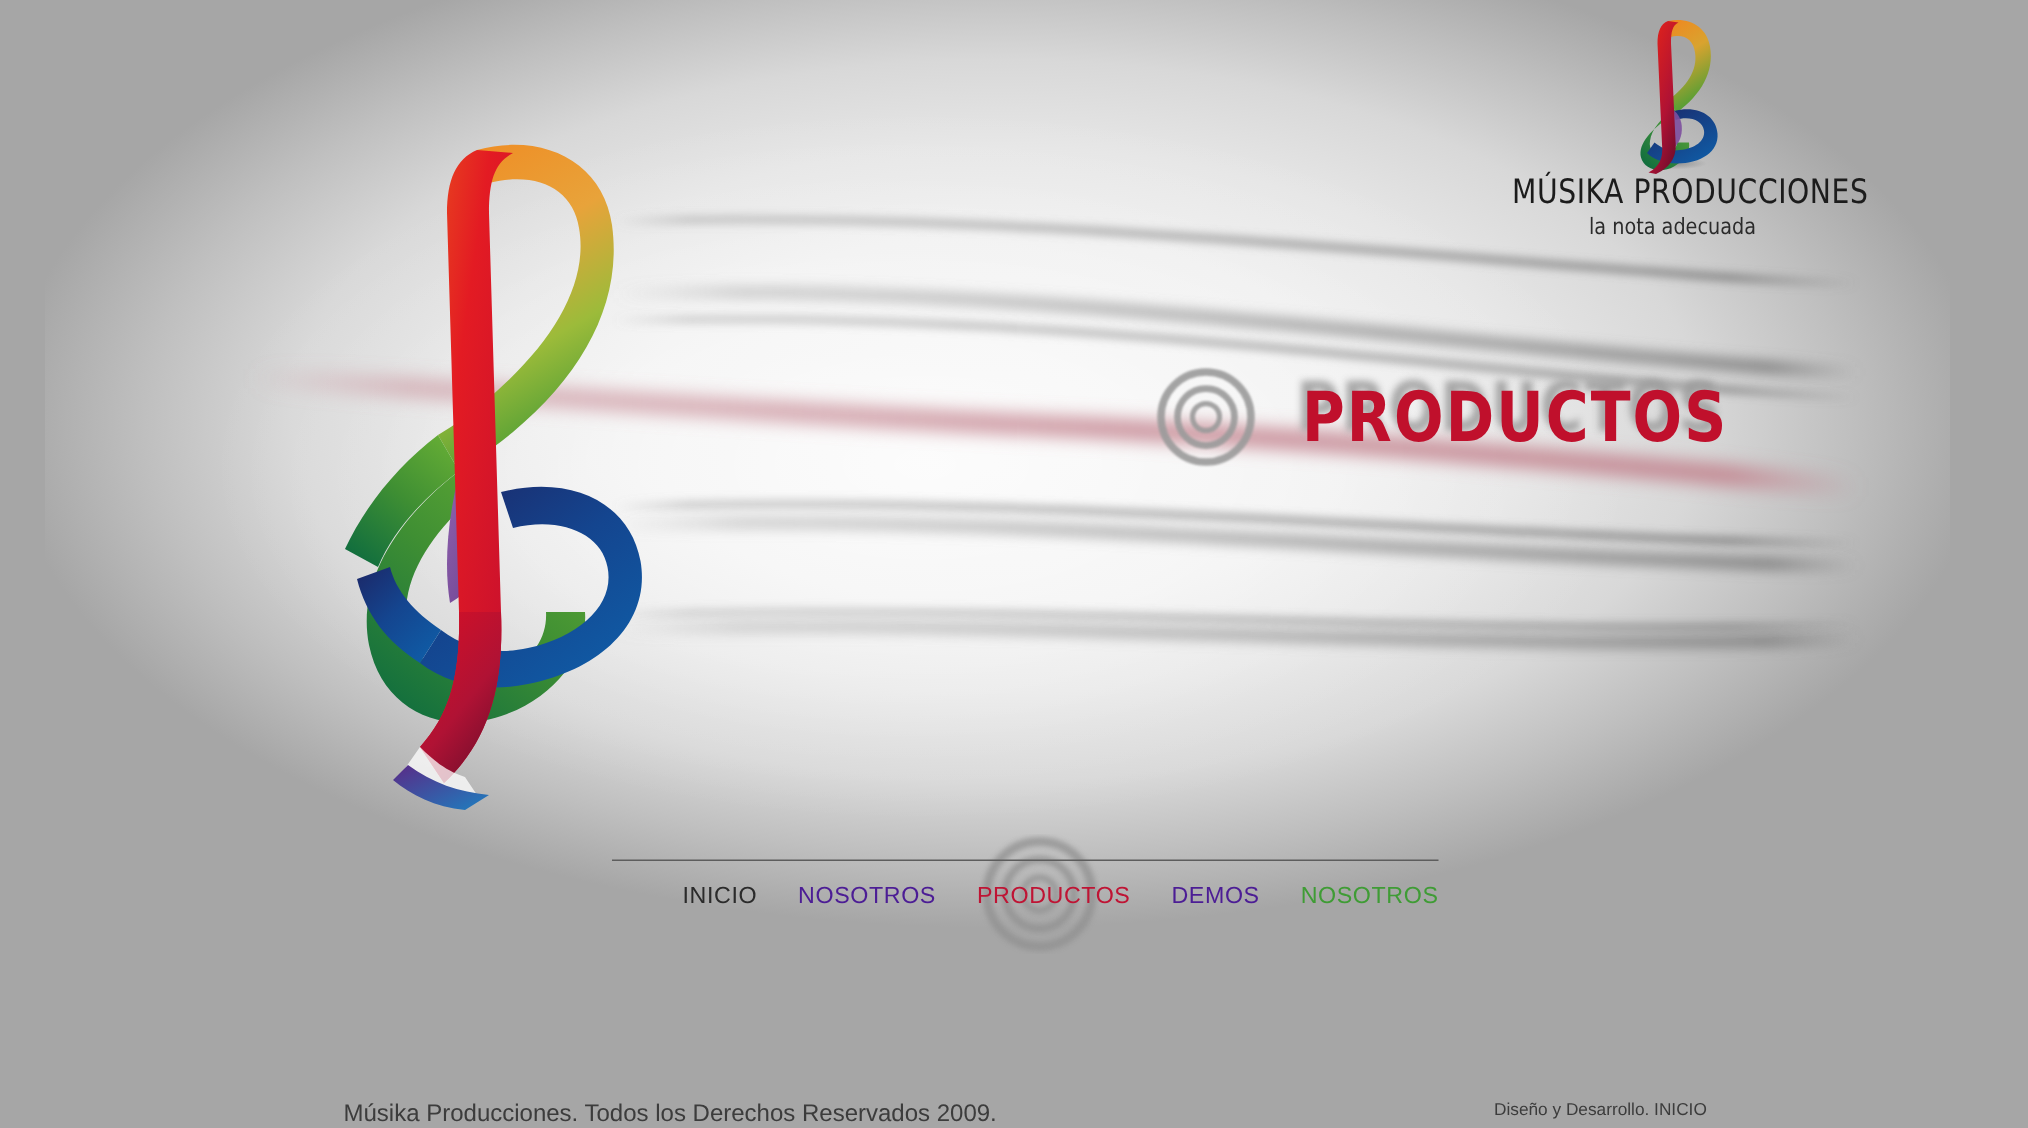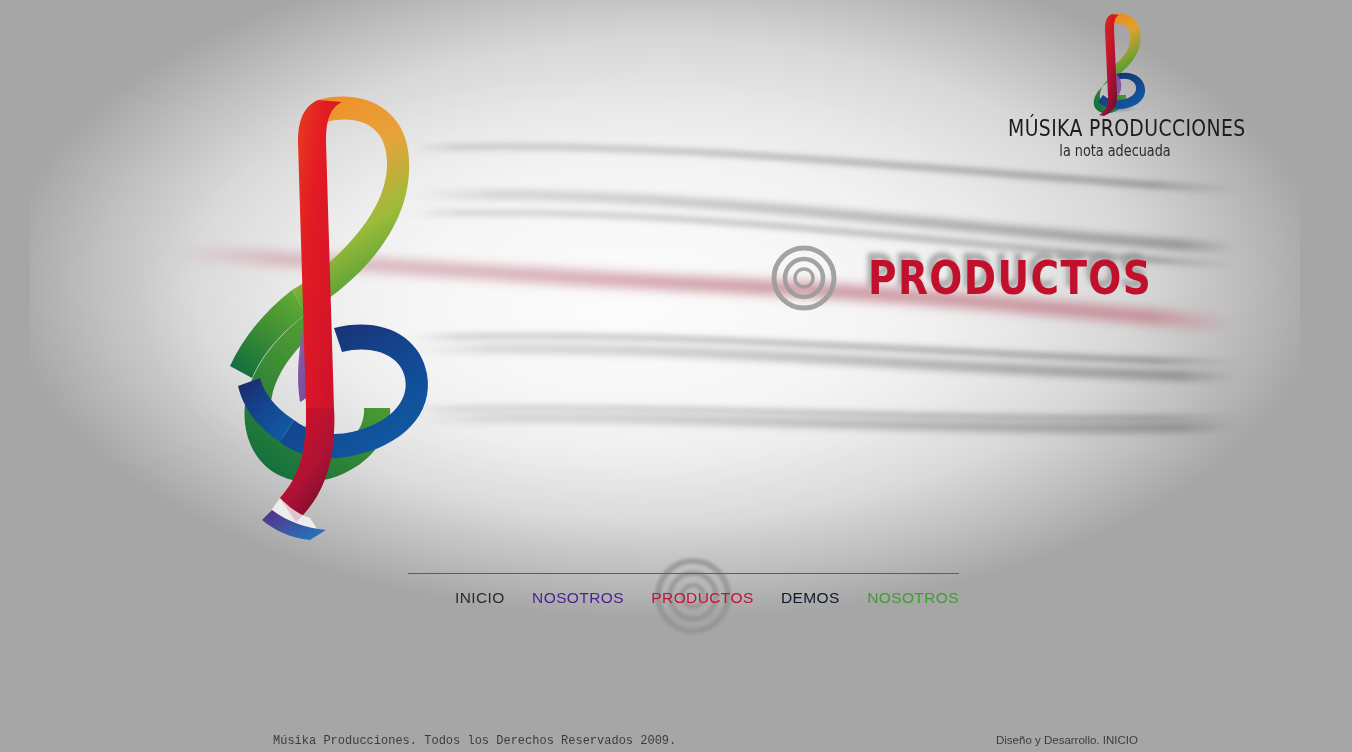--- a/index.html
+++ b/index.html
@@ -183,25 +183,24 @@
     white-space: nowrap;
     cursor: pointer;
   }
   .nav-gap { flex: 1 1 auto; }
 
   
   .footer-left {
     position: absolute;
     left: 229px;
     top: 734px;
-    font-family: Liberation Mono, monospace;
-    font-size: 12px;
+    font-family: Liberation Sans, sans-serif;
+    font-size: 16px;
     color: #3c3c3c;
     white-space: nowrap;
-    margin-left: 44px;
   }
   .footer-right {
     position: absolute;
     left: 996px;
     top: 734px;
     font-family: "Liberation Sans", sans-serif;
     font-size: 11.5px;
     color: #3c3c3c;
     white-space: nowrap;
   }
@@ -395,21 +394,21 @@
       </g>
     </svg>
     <div class="nav-rule"></div>
     <div class="nav">
       <a class="nav-item" href="#" style="color:#2b2b2b">INICIO</a>
       <span class="nav-gap"></span>
       <a class="nav-item" href="#" style="color:#4c1d95">NOSOTROS</a>
       <span class="nav-gap"></span>
       <a class="nav-item" href="#" style="color:#bf1434">PRODUCTOS</a>
       <span class="nav-gap"></span>
-      <a class="nav-item" href="#" style="color:#0f172a">DEMOS</a>
+      <a class="nav-item" href="#" style="color:#4c1d95">DEMOS</a>
       <span class="nav-gap"></span>
       <a class="nav-item" href="#" style="color:#3f9c35">NOSOTROS</a>
     </div>
   </div>
 
   <div class="footer-left">Músika Producciones. Todos los Derechos Reservados 2009.</div>
   <div class="footer-right">Diseño y Desarrollo. INICIO</div>
 
 </div>
 

